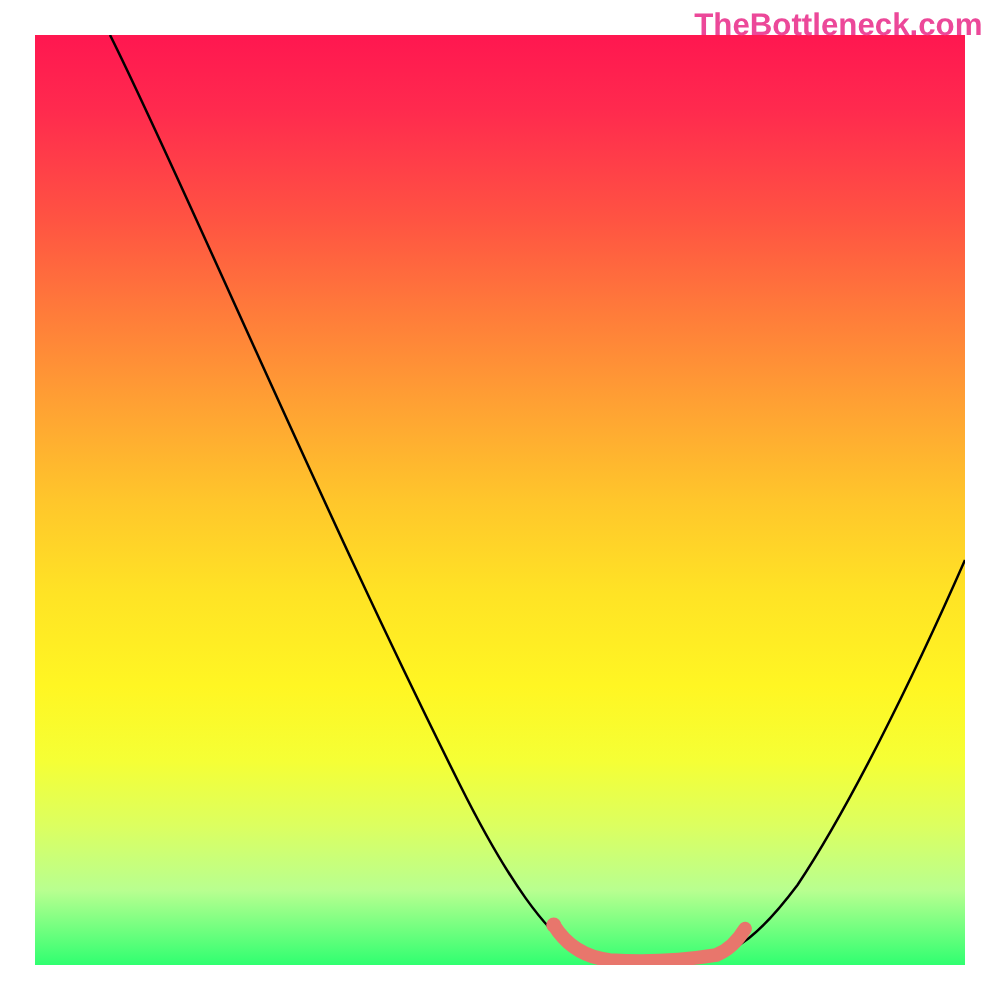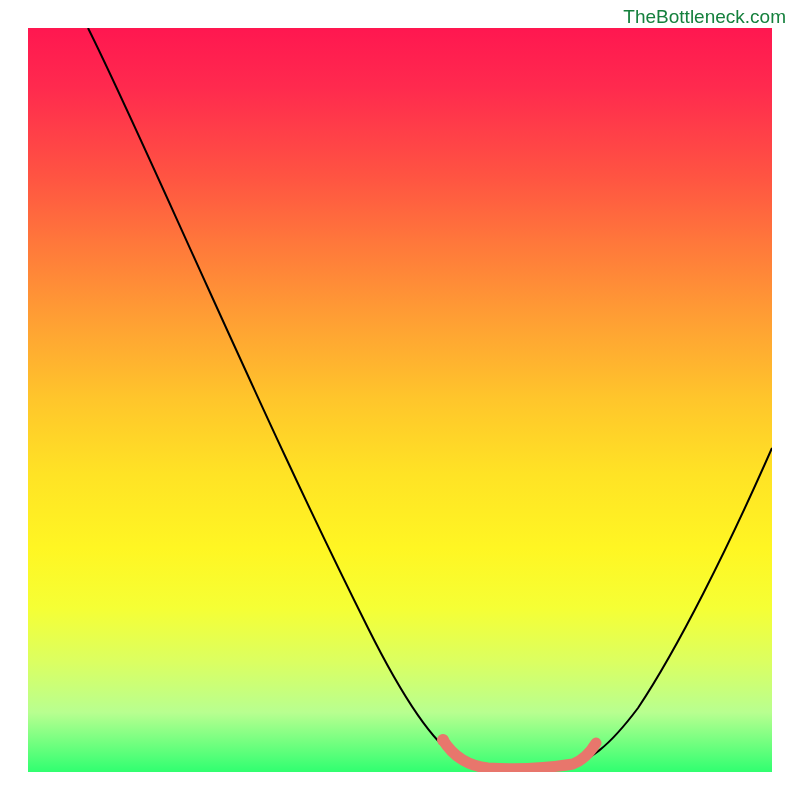--- a/index.html
+++ b/index.html
@@ -8,23 +8,23 @@
     height: 800px;
     background: #ffffff;
     position: relative;
     font-family: Arial, sans-serif;
     overflow: hidden;
   }
   .watermark {
     position: absolute;
     top: 6px;
     right: 14px;
-    font-size: 19px;
-    font-weight: normal;
-    color: #15803d;
+    font-size: 25px;
+    font-weight: bold;
+    color: #ec4899;
     z-index: 10;
   }
   .chart-area {
     position: absolute;
     left: 28px;
     top: 28px;
     width: 744px;
     height: 744px;
   }
   .gradient-bg {

